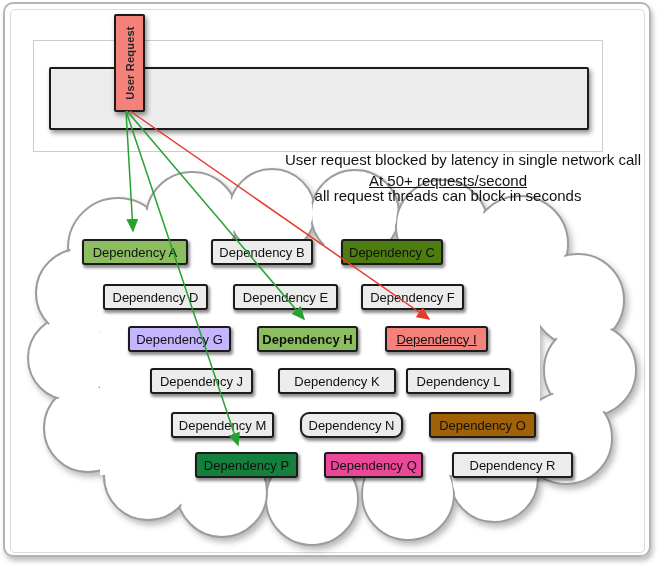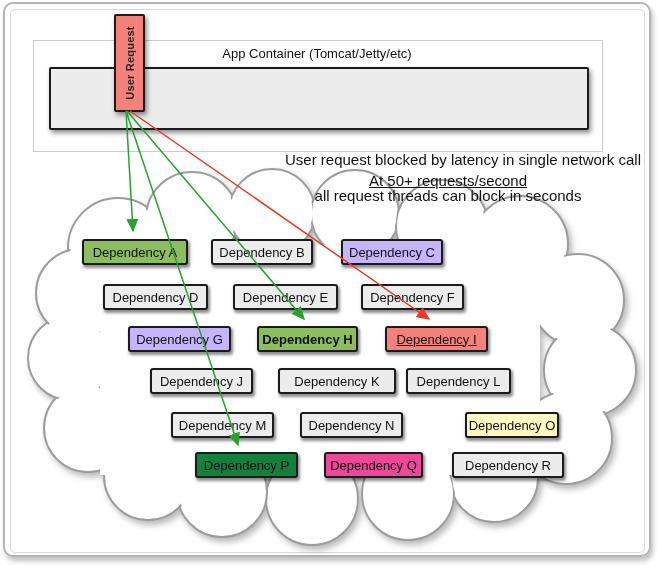--- a/index.html
+++ b/index.html
@@ -100,50 +100,49 @@
       <circle cx="312" cy="499" r="43.7" fill="#ffffff"></circle>
       <circle cx="222" cy="492" r="42.7" fill="#ffffff"></circle>
       <circle cx="148" cy="476" r="41.7" fill="#ffffff"></circle>
       <circle cx="88" cy="428" r="41.7" fill="#ffffff"></circle>
       <circle cx="70" cy="358" r="39.7" fill="#ffffff"></circle>
       <circle cx="80" cy="293" r="41.7" fill="#ffffff"></circle>
       <rect x="100" y="245" width="440" height="230" fill="#ffffff"></rect>
     </svg>
 
   <div class="app-container"></div>
-  <div class="app-container-label">App Container (Tomcat/Jetty/etc)</div>
   <div class="thread-pool"></div>
 
   <div class="user-request" style="background: rgb(244, 129, 122);">
     <span>User Request</span>
   </div>
 
   <div class="note" id="note1">User request blocked by latency in single network call</div>
   <div class="note" id="note2">At 50+ requests/second</div>
   <div class="note" id="note3">all request threads can block in seconds</div>
 
   <div id="dep-layer">
       <div class="dep" style="left: 82px; top: 239px; width: 106px; background: rgb(140, 190, 95);">Dependency A</div>
       <div class="dep" style="left: 211px; top: 239px; width: 102px; background: rgb(236, 236, 236);">Dependency B</div>
-      <div class="dep" style="left: 341px; top: 239px; width: 102px; background: #c4b5fd;">Dependency C</div>
+      <div class="dep" style="left: 341px; top: 239px; width: 102px; background: #4d7c0f;">Dependency C</div>
       <div class="dep" style="left: 103px; top: 284px; width: 105px; background: rgb(236, 236, 236);">Dependency D</div>
       <div class="dep" style="left: 233px; top: 284px; width: 105px; background: rgb(236, 236, 236);">Dependency E</div>
       <div class="dep" style="left: 361px; top: 284px; width: 103px; background: rgb(236, 236, 236);">Dependency F</div>
       <div class="dep" style="left: 128px; top: 326px; width: 103px; background: #c4b5fd; text-align: right;">Dependency G</div>
       <div class="dep" style="left: 257px; top: 326px; width: 101px; background: rgb(140, 190, 95); font-weight: bold;">Dependency H</div>
       <div class="dep" style="left: 385px; top: 326px; width: 103px; background: rgb(244, 129, 122); text-decoration: underline;">Dependency I</div>
       <div class="dep" style="left: 150px; top: 368px; width: 103px; background: rgb(236, 236, 236);">Dependency J</div>
       <div class="dep" style="left: 278px; top: 368px; width: 118px; background: rgb(236, 236, 236);">Dependency K</div>
       <div class="dep" style="left: 406px; top: 368px; width: 105px; background: rgb(236, 236, 236);">Dependency L</div>
       <div class="dep" style="left: 171px; top: 412px; width: 103px; background: rgb(236, 236, 236);">Dependency M</div>
-      <div class="dep" style="left: 300px; top: 412px; width: 103px; background: rgb(236, 236, 236);">Dependency N</div>
-      <div class="dep" style="left: 429px; top: 412px; width: 94px; background: #fef9c3; margin-left: 36px;">Dependency O</div>
+      <div class="dep" style="left: 300px; top: 412px; width: 103px; background: rgb(236, 236, 236); border-radius: 9px;">Dependency N</div>
+      <div class="dep" style="left: 429px; top: 412px; width: 107px; background: #a16207;">Dependency O</div>
       <div class="dep" style="left: 195px; top: 452px; width: 103px; background: #15803d;">Dependency P</div>
       <div class="dep" style="left: 324px; top: 452px; width: 99px; background: #ec4899;">Dependency Q</div>
-      <div class="dep" style="left: 452px; top: 452px; width: 112px; background: rgb(236, 236, 236);">Dependency R</div>
+      <div class="dep" style="left: 452px; top: 452px; width: 121px; background: rgb(236, 236, 236);">Dependency R</div>
     </div>
 
   <svg id="arrow-svg" width="658" height="567">
     <defs>
       <marker id="mk-g" markerWidth="10" markerHeight="8" refX="8" refY="4" orient="auto">
         <path d="M0,0 L9,4 L0,8 z" fill="#27a22e"></path>
       </marker>
       <marker id="mk-r" markerWidth="10" markerHeight="8" refX="8" refY="4" orient="auto">
         <path d="M0,0 L9,4 L0,8 z" fill="#e83a2b"></path>
       </marker>

